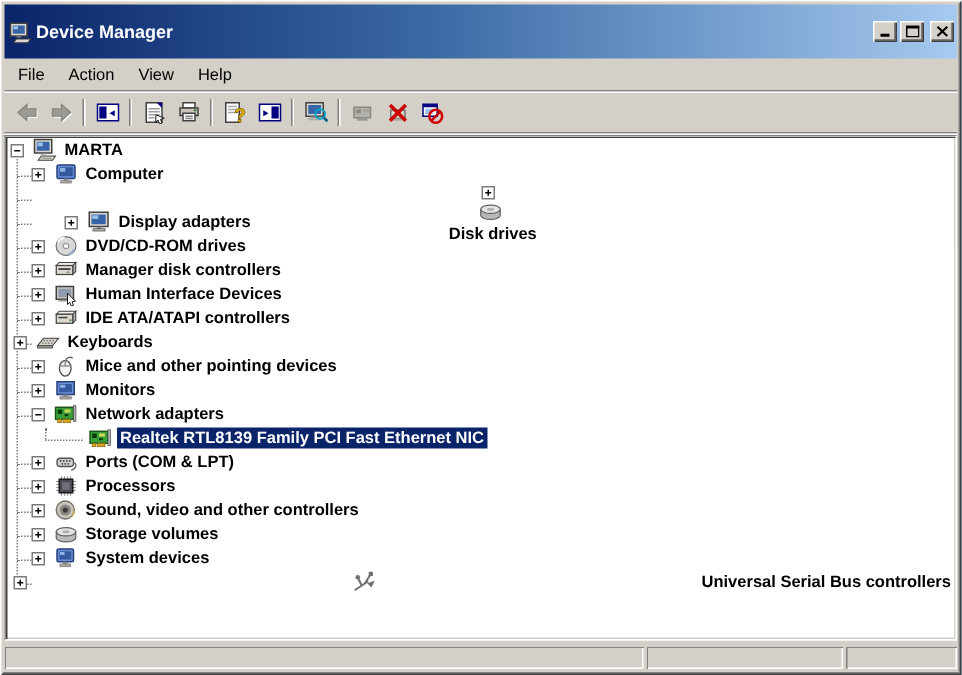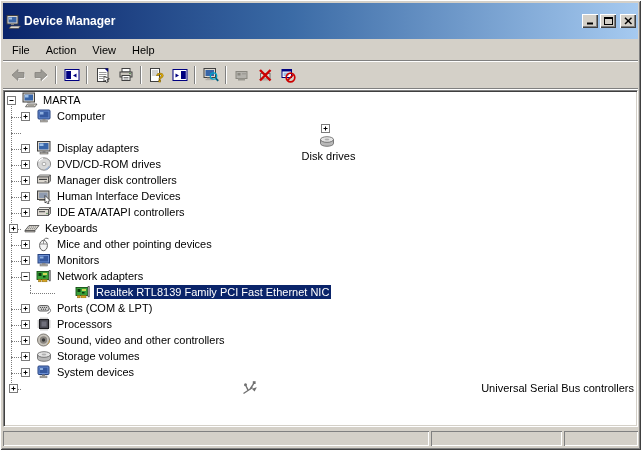--- a/index.html
+++ b/index.html
@@ -23,21 +23,21 @@
   .menubar{height:21px;min-height:21px;display:flex;align-items:center;padding-left:1px;}
   .menu-item{padding:3px 8px;}
   .etch{height:2px;min-height:2px;border-top:1px solid #808080;border-bottom:1px solid #ffffff;}
   .toolbar{height:26px;min-height:26px;display:flex;align-items:center;padding-left:3px;}
   .tool-btn{width:23px;height:22px;display:flex;align-items:center;justify-content:center;flex:none;}
   .tool-sep{width:2px;height:18px;border-left:1px solid #808080;border-right:1px solid #ffffff;margin:0 3px;flex:none;}
   .content{flex:1;background:#ffffff;position:relative;overflow:hidden;margin-bottom:1px;
     border-top:1px solid #808080;border-left:1px solid #808080;
     border-bottom:1px solid #ffffff;border-right:1px solid #ffffff;
     box-shadow: inset 1px 1px 0 #404040, inset -1px -1px 0 #d4d0c8;}
-  .tree{position:absolute;left:1px;top:1px;right:1px;bottom:1px;}
+  .tree{position:absolute;left:1px;top:1px;right:1px;bottom:1px;font-weight:bold;}
   .tree-row{height:16px;display:flex;align-items:center;white-space:nowrap;position:relative;z-index:1;}
   .expander{width:9px;height:9px;background:#ffffff;border:1px solid #7b7b7b;margin-right:6px;flex:none;
     display:flex;align-items:center;justify-content:center;}
   .tree-icon{width:16px;height:16px;margin-right:3px;flex:none;}
   .tree-label{padding:1px 2px;}
   .tree-label.selected{background:#0a246a;color:#ffffff;}
   .guide{position:absolute;z-index:0;}
   .guide.v{border-left:1px dotted #7b7b7b;width:0;}
   .guide.h{border-top:1px dotted #7b7b7b;height:0;}
   .statusbar{height:19px;min-height:19px;display:flex;gap:2px;padding-top:3px;}
@@ -291,21 +291,21 @@
           </span>
           <span class="tree-icon">
             <svg width="16" height="16" viewBox="0 0 16 16" xmlns="http://www.w3.org/2000/svg">
               <path d="M1.5 6.5 L1.5 10.5 A6.5 2.8 0 0 0 14.5 10.5 L14.5 6.5 Z" fill="#b8b8b8" stroke="#606060" stroke-width="0.8"></path>
               <ellipse cx="8" cy="6.5" rx="6.5" ry="2.8" fill="#e4e4e4" stroke="#606060" stroke-width="0.8"></ellipse>
               <ellipse cx="8" cy="6.5" rx="2.4" ry="1" fill="#b0b0b0"></ellipse>
             </svg>
           </span>
           <span class="tree-label">Disk drives</span>
         </div>
-        <div class="tree-row" style="padding-left: 16px;">
+        <div class="tree-row" style="padding-left: 16px; margin-left: 22px;">
           <span class="expander">
             <svg width="7" height="7" viewBox="0 0 7 7" xmlns="http://www.w3.org/2000/svg">
               <line x1="1.5" y1="3.5" x2="5.5" y2="3.5" stroke="#000"></line>
               <line x1="3.5" y1="1.5" x2="3.5" y2="5.5" stroke="#000"></line>
             </svg>
           </span>
           <span class="tree-icon">
             <svg width="16" height="16" viewBox="0 0 16 16" xmlns="http://www.w3.org/2000/svg">
               <rect x="1.5" y="1.5" width="12.5" height="9.5" fill="#dcd8d0" stroke="#404040"></rect>
               <rect x="3" y="3" width="9.5" height="6.5" fill="#3865a8"></rect>
@@ -458,21 +458,21 @@
               <rect x="2.5" y="5" width="3" height="3" fill="#0a3a0a"></rect>
               <rect x="7" y="5" width="4" height="2" fill="#cfd857"></rect>
               <rect x="7" y="8" width="2.5" height="1.5" fill="#0a3a0a"></rect>
               <rect x="2.5" y="11.5" width="2.5" height="2.3" fill="#d9a521" stroke="#8a6a10" stroke-width="0.5"></rect>
               <rect x="6" y="11.5" width="5" height="2.3" fill="#d9a521" stroke="#8a6a10" stroke-width="0.5"></rect>
               <rect x="13" y="2.5" width="1.6" height="10.5" fill="#b4b4b4" stroke="#505050" stroke-width="0.5"></rect>
             </svg>
           </span>
           <span class="tree-label">Network adapters</span>
         </div>
-        <div class="tree-row" style="padding-left: 70px;">
+        <div class="tree-row" style="padding-left: 54px;">
           <span class="tree-icon">
             <svg width="16" height="16" viewBox="0 0 16 16" xmlns="http://www.w3.org/2000/svg">
               <rect x="1" y="3.5" width="12" height="8" fill="#39a039" stroke="#145014" stroke-width="0.9"></rect>
               <rect x="2.5" y="5" width="3" height="3" fill="#0a3a0a"></rect>
               <rect x="7" y="5" width="4" height="2" fill="#cfd857"></rect>
               <rect x="7" y="8" width="2.5" height="1.5" fill="#0a3a0a"></rect>
               <rect x="2.5" y="11.5" width="2.5" height="2.3" fill="#d9a521" stroke="#8a6a10" stroke-width="0.5"></rect>
               <rect x="6" y="11.5" width="5" height="2.3" fill="#d9a521" stroke="#8a6a10" stroke-width="0.5"></rect>
               <rect x="13" y="2.5" width="1.6" height="10.5" fill="#b4b4b4" stroke="#505050" stroke-width="0.5"></rect>
             </svg>

